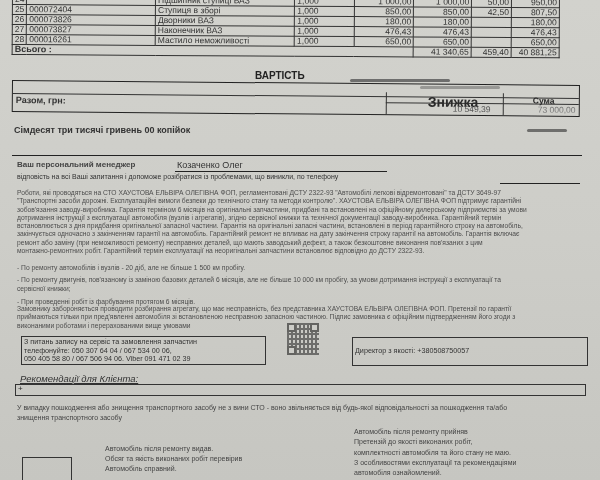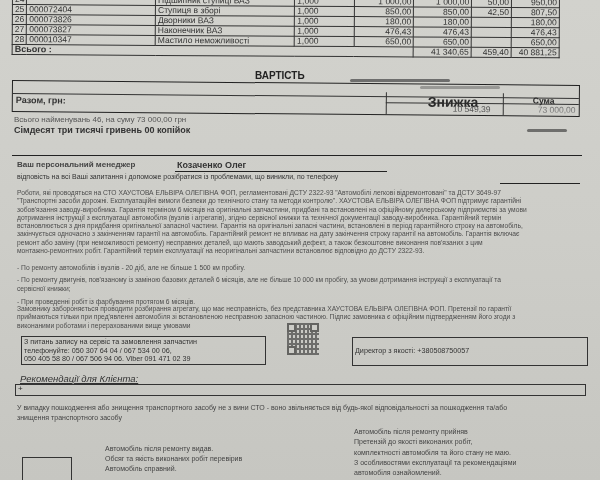--- a/index.html
+++ b/index.html
@@ -113,21 +113,21 @@
       <td>000073827</td>
       <td>Наконечник ВАЗ</td>
       <td class="c">1,000</td>
       <td class="num">476,43</td>
       <td class="num">476,43</td>
       <td class="num"></td>
       <td class="num">476,43</td>
     </tr>
     <tr>
       <td>28</td>
-      <td>000010347</td>
+      <td>000016261</td>
       <td>Мастило неможливості</td>
       <td class="c">1,000</td>
       <td class="num">650,00</td>
       <td class="num">650,00</td>
       <td class="num"></td>
       <td class="num">650,00</td>
     </tr>
     <tr class="total-row">
       <td colspan="5" style="font-size:9px;">Всього :</td>
       <td class="num" style="font-weight:normal">41 340,65</td>
@@ -146,26 +146,25 @@
     <div class="lbl">Разом, грн:</div>
     <div class="h1">Знижка</div>
     <div class="h2">Сума</div>
     <div class="v1">10 549,39</div>
     <div class="v2">73 000,00</div>
   </div>
   <div class="scribble" style="left:350px;top:79px;width:100px;"></div>
   <div class="scribble" style="left:420px;top:86px;width:80px;opacity:.4"></div>
   <div class="scribble" style="left:527px;top:129px;width:40px;"></div>
 
-  <div class="txt s8" style="left:14px;top:115px;color:#555">Всього найменувань 46, на суму 73 000,00 грн</div>
   <div class="txt s9 b" style="left:14px;top:125px;color:#333">Сімдесят три тисячі гривень 00 копійок</div>
   <div class="hline" style="left:12px;top:155px;width:570px;"></div>
 
   <div class="txt s8" style="left:17px;top:160px;color:#444;font-weight:bold">Ваш персональний менеджер</div>
-  <div class="txt s9" style="left:177px;top:160px;color:#333;font-weight:bold">Козаченко Олег</div>
+  <div class="txt s9" style="left:177px;top:160px;color:#333;font-weight:normal">Козаченко Олег</div>
   <div class="hline" style="left:175px;top:171px;width:212px;border-top-width:1px"></div>
   <div class="txt s7" style="left:17px;top:173px;color:#333;font-size:7px">відповість на всі Ваші запитання і допоможе розібратися із  проблемами, що виникли, по телефону</div>
   <div class="hline" style="left:500px;top:183px;width:80px;border-top-width:1px"></div>
 
   <div class="para" style="top:189px;">
     <p>Роботи, які проводяться на СТО ХАУСТОВА ЕЛЬВІРА ОЛЕГІВНА ФОП, регламентовані ДСТУ 2322-93 "Автомобілі легкові відремонтовані" та ДСТУ 3649-97</p>
     <p>"Транспортні засоби дорожні. Експлуатаційні вимоги безпеки до технічного стану та методи контролю". ХАУСТОВА ЕЛЬВІРА ОЛЕГІВНА ФОП підтримує гарантійні</p>
     <p>зобов'язання заводу-виробника. Гарантія терміном 6 місяців на оригінальні запчастини, придбані та встановлені на офіційному дилерському підприємстві за умови</p>
     <p>дотримання інструкції з експлуатації автомобіля (вузлів і агрегатів), згідно сервісної книжки та технічної документації заводу-виробника. Гарантійний термін</p>
     <p>встановлюється з дня придбання оригінальної запасної частини. Гарантія на оригінальні запасні частини, встановлені в період гарантійного строку на автомобіль,</p>

